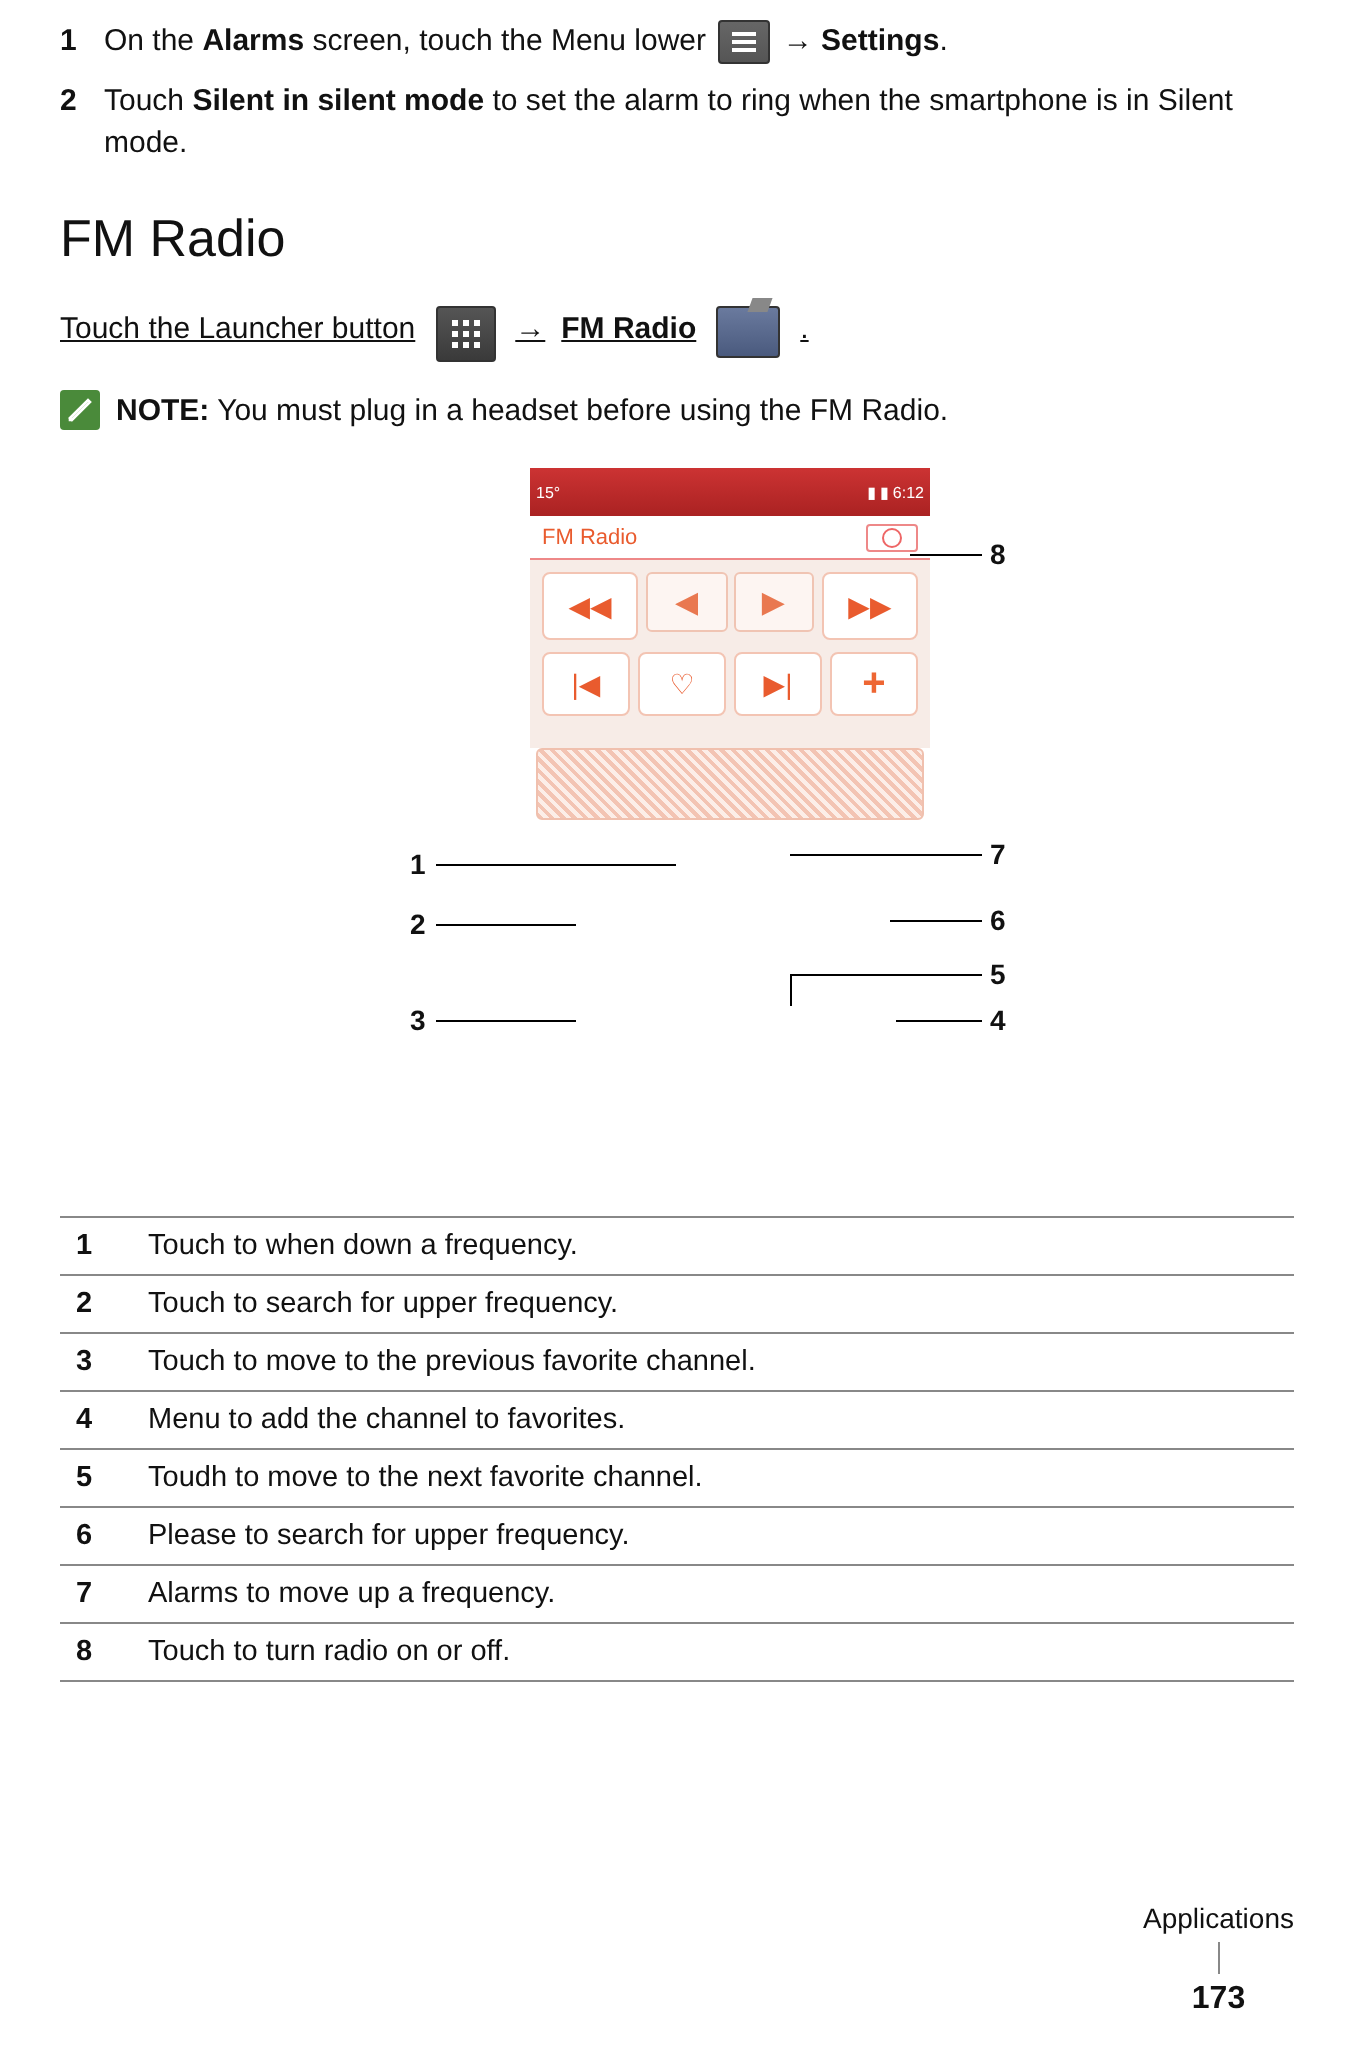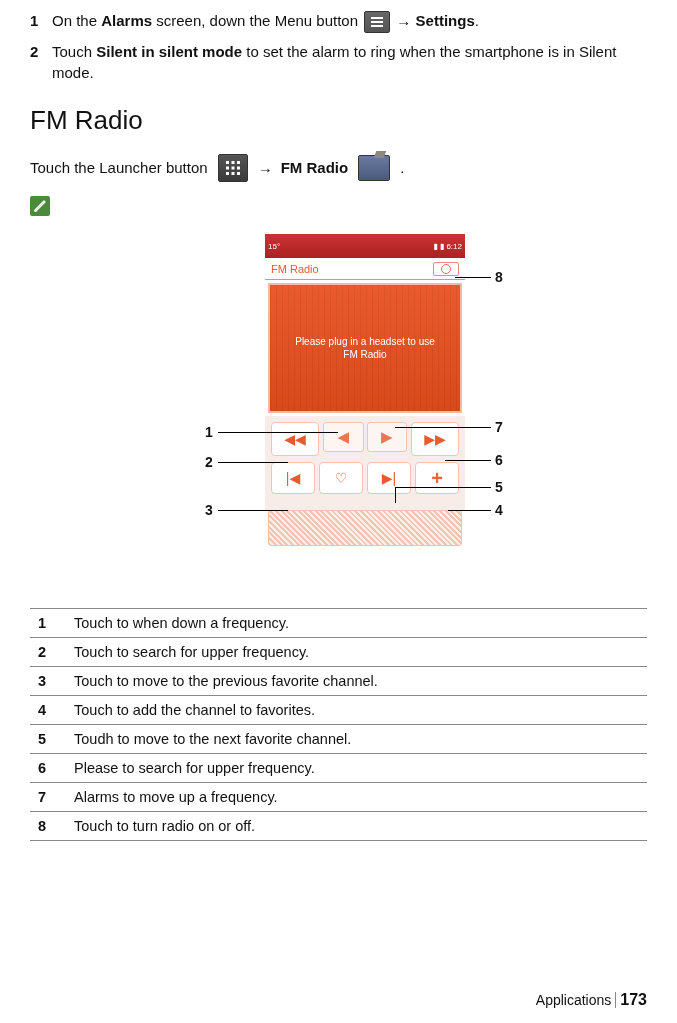--- a/index.html
+++ b/index.html
@@ -12,21 +12,21 @@
     background: #fff;
     width: 677px;
   }
   .page { padding: 10px 30px 10px 30px; position: relative; min-height: 1023px; }
   .steps { margin-bottom: 22px; }
   .step { display: flex; margin-bottom: 8px; line-height: 1.4; }
   .step-num { font-weight: 700; width: 22px; flex: 0 0 22px; }
   .step-text { flex: 1; }
   .b { font-weight: 700; }
   h2.section { font-size: 26px; font-weight: 400; margin: 14px 0 18px 0; }
-  .line { line-height: 1.6; display: flex; align-items: center; flex-wrap: wrap; gap: 8px;}
+  .line { line-height: 1.6; display: flex; flex-wrap: wrap; gap: 8px; text-decoration: underline;}
   .icon-box {
     display: inline-flex; align-items: center; justify-content: center;
     width: 26px; height: 22px; background: linear-gradient(#666,#555);
     border: 1px solid #333; border-radius: 2px; color: #fff;
     vertical-align: middle; margin: 0 2px;
   }
   .launcher-icon { width: 30px; height: 28px; background: linear-gradient(#555,#3a3a3a); }
   .menu-icon svg, .launcher-icon svg { width: 18px; height: 18px; }
   .fm-icon {
     width: 32px; height: 26px; background: linear-gradient(#6a7a9e,#4a5a7e);
@@ -115,34 +115,35 @@
   
   table.reftable { width: 100%; border-collapse: collapse; margin-top: 4px; }
   table.reftable td { border-top: 1px solid #888; padding: 6px 8px; font-size: 14.5px; }
   table.reftable tr:last-child td { border-bottom: 1px solid #888; }
   table.reftable td.num { font-weight: 700; width: 36px; }
 
   .footer {
     position: absolute; bottom: 14px; right: 30px;
     display: flex; align-items: center; gap: 4px;
     font-size: 14px;
+    flex-direction: column;
   }
   .footer .sep { width: 1px; height: 16px; background: #888; }
   .footer .pg { font-weight: 700; font-size: 16px; }
 </style>
 </head>
 <body>
 
 <div class="page">
 
   <div class="steps">
     <div class="step">
       <div class="step-num">1</div>
       <div class="step-text">
-        <span>On the </span><span class="b">Alarms</span><span> screen, down the Menu button </span><span class="icon-box menu-icon">
+        <span>On the </span><span class="b">Alarms</span><span> screen, touch the Menu lower </span><span class="icon-box menu-icon">
             <svg viewBox="0 0 18 18">
               <g stroke="#fff" stroke-width="2">
                 <line x1="3" y1="5" x2="15" y2="5"></line>
                 <line x1="3" y1="9" x2="15" y2="9"></line>
                 <line x1="3" y1="13" x2="15" y2="13"></line>
               </g>
             </svg>
           </span><span> → </span><span class="b">Settings</span><span>.</span>
       </div>
     </div>
@@ -181,38 +182,38 @@
 
   <div class="note">
     <span class="note-icon">
       <svg viewBox="0 0 14 14">
           <g stroke="#fff" stroke-width="1.3" fill="none">
             <path d="M2 11 L11 2 L12 3 L3 12 Z"></path>
             <path d="M2 11 L2 12 L3 12"></path>
           </g>
         </svg>
     </span>
+    <div class="note-text">
+      <span class="note-label">NOTE:</span><span> You must plug in a headset before using the FM Radio.</span>
+    </div>
   </div>
 
   <div class="phone-wrap">
     <div class="phone">
       <div class="statusbar">
         <span>15°</span>
         <span class="right">
           <span>▮</span>
           <span>▮</span>
           <span>6:12</span>
         </span>
       </div>
       <div class="appbar">
         <span class="appbar-title">FM Radio</span>
         <span class="power-btn"></span>
-      </div>
-      <div class="display">
-        <div class="display-text">Please plug in a headset to use FM Radio</div>
       </div>
       <div class="ctrl-panel">
         <div class="ctrl-row">
           <div class="big-btn" style="flex:0.55">◀◀</div>
           <div class="half-row" style="flex:1">
             <div class="pbtn">◀</div>
             <div class="pbtn">▶</div>
           </div>
           <div class="big-btn" style="flex:0.55">▶▶</div>
         </div>
@@ -255,21 +256,21 @@
     <tr>
           <td class="num">2</td>
           <td>Touch to search for upper frequency.</td>
         </tr>
     <tr>
           <td class="num">3</td>
           <td>Touch to move to the previous favorite channel.</td>
         </tr>
     <tr>
           <td class="num">4</td>
-          <td>Touch to add the channel to favorites.</td>
+          <td>Menu to add the channel to favorites.</td>
         </tr>
     <tr>
           <td class="num">5</td>
           <td>Toudh to move to the next favorite channel.</td>
         </tr>
     <tr>
           <td class="num">6</td>
           <td>Please to search for upper frequency.</td>
         </tr>
     <tr>

